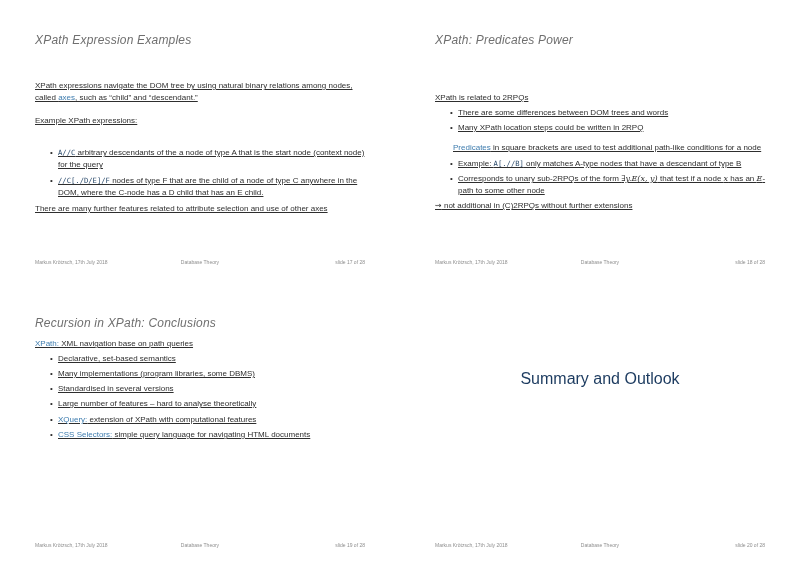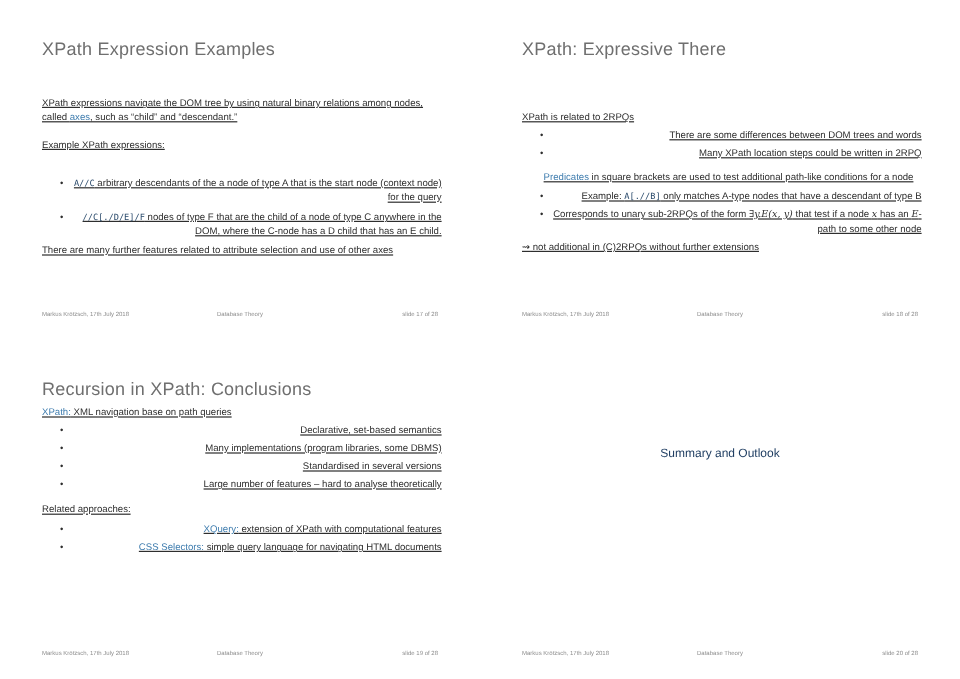--- a/index.html
+++ b/index.html
@@ -11,48 +11,49 @@
   }
   .sheet { position: relative; width: 800px; height: 566px; overflow: hidden; background: #ffffff; }
   .slide { position: absolute; width: 400px; height: 283px; background: #ffffff; }
   #s17 { left: 0;     top: 0; }
   #s18 { left: 400px; top: 0; }
   #s19 { left: 0;     top: 283px; }
   #s20 { left: 400px; top: 283px; }
 
   .slide-title {
     position: absolute; left: 35px; top: 33px; margin: 0;
-    font-size: 15px; font-weight: 400; letter-spacing: 0.2px;
+    font-size: 12px; font-weight: 400; letter-spacing: 0.2px;
     color: #6f6f6f;
+    font-style: italic;
   }
   .content {
     position: absolute; left: 35px; width: 333px;
     font-size: 8px; line-height: 12px; color: #2e2e2e; text-decoration: underline;
   }
   .content p { margin: 0; }
   .blue  { color: #3e7cae; }
   .code  {
     font-family: "DejaVu Sans Mono", "Liberation Mono", monospace;
     font-size: 7.2px; color: #2a4a6b;
   }
   .math  { font-family: "DejaVu Serif", "Liberation Serif", serif; font-style: italic; }
-  .bullets { list-style: none; margin: 20px 0 0 0; padding: 0 0 0 15px; text-align: right; }
+  .bullets { list-style: none; margin: 20px 0 0 0; padding: 0 0 0 15px; }
   .bullets li { position: relative; padding-left: 8px; margin-bottom: 4px; }
   .bullets li::before { content: "\2022"; position: absolute; left: 0; top: 0; font-size: 8px; color: #2e2e2e; }
   .bullets.wide li { margin-bottom: 3px; }
   .mt11 { margin-top: 11px !important; }
   .mt8  { margin-top: 8px  !important; padding-left: 18px; }
   .mt9  { margin-top: 9px  !important; }
   .mt3  { margin-top: 3px  !important; }
   .mt4  { margin-top: 4px  !important; }
 
   .section-title {
     position: absolute; left: 0; right: 0; top: 88px;
     margin: 0; text-align: center;
-    font-size: 10px; line-height: 15px; font-weight: 400;
+    font-size: 16px; line-height: 15px; font-weight: 400;
     color: #1b3a5f;
   }
 
   .footer {
     position: absolute; left: 35px; right: 35px; top: 259px; height: 8px;
     font-size: 5px; line-height: 7px; color: #8e8e8e;
   }
   .f-left   { position: absolute; left: 0; top: 0; white-space: nowrap; }
   .f-center { position: absolute; left: 0; right: 0; top: 0; text-align: center; white-space: nowrap; }
   .f-right  { position: absolute; right: 0; top: 0; white-space: nowrap; }
@@ -74,21 +75,21 @@
       <p>There are many further features related to attribute selection and use of other axes</p>
     </div>
     <div class="footer">
       <span class="f-left">Markus Krötzsch, 17th July 2018</span>
       <span class="f-center">Database Theory</span>
       <span class="f-right">slide 17 of 28</span>
     </div>
   </section>
 
   <section class="slide" id="s18">
-    <h1 class="slide-title">XPath: Expressive There</h1>
+    <h1 class="slide-title">XPath: Predicates Power</h1>
     <div class="content" style="top:92px">
       <p>XPath is related to 2RPQs</p>
       <ul class="bullets wide mt3">
         <li>There are some differences between DOM trees and words</li>
         <li>Many XPath location steps could be written in 2RPQ</li>
       </ul>
       <p class="mt8"><span class="blue">Predicates</span><span> in square brackets are used to test additional path-like conditions for a node</span></p>
       <ul class="bullets wide mt4">
         <li><span>Example: </span><span class="code">A[.//B]</span><span> only matches A-type nodes that have a descendant of type B</span></li>
         <li><span>Corresponds to unary sub-2RPQs of the form </span><span class="math">∃y.E(x, y)</span><span> that test if a node </span><span class="math">x</span><span> has an </span><span class="math">E</span><span>-path to some other node</span></li>
@@ -105,21 +106,20 @@
   <section class="slide" id="s19">
     <h1 class="slide-title">Recursion in XPath: Conclusions</h1>
     <div class="content" style="top:55px">
       <p><span class="blue">XPath:</span><span> XML navigation base on path queries</span></p>
       <ul class="bullets wide mt3">
         <li>Declarative, set-based semantics</li>
         <li>Many implementations (program libraries, some DBMS)</li>
         <li>Standardised in several versions</li>
         <li>Large number of features – hard to analyse theoretically</li>
       </ul>
-      <p class="mt9">Related approaches:</p>
       <ul class="bullets wide mt4">
         <li><span class="blue">XQuery:</span><span> extension of XPath with computational features</span></li>
         <li><span class="blue">CSS Selectors:</span><span> simple query language for navigating HTML documents</span></li>
       </ul>
     </div>
     <div class="footer">
       <span class="f-left">Markus Krötzsch, 17th July 2018</span>
       <span class="f-center">Database Theory</span>
       <span class="f-right">slide 19 of 28</span>
     </div>

